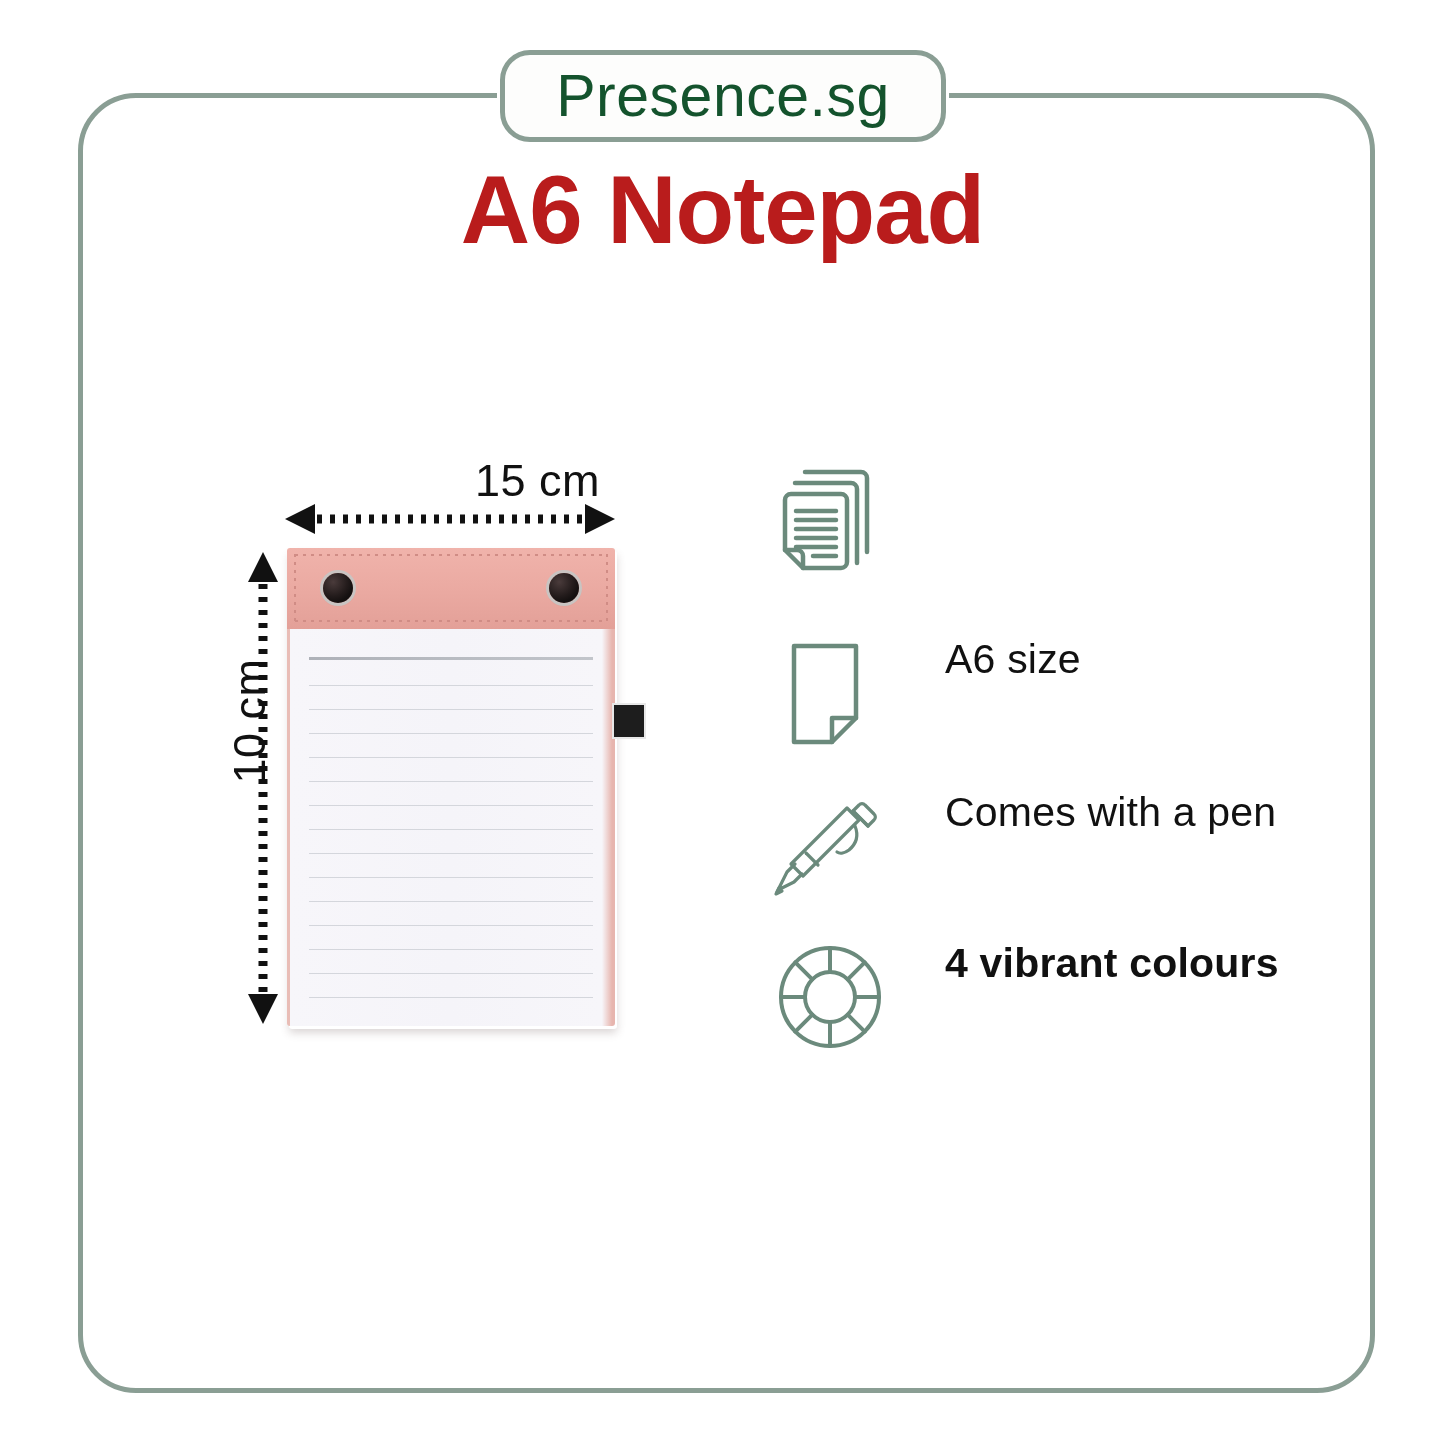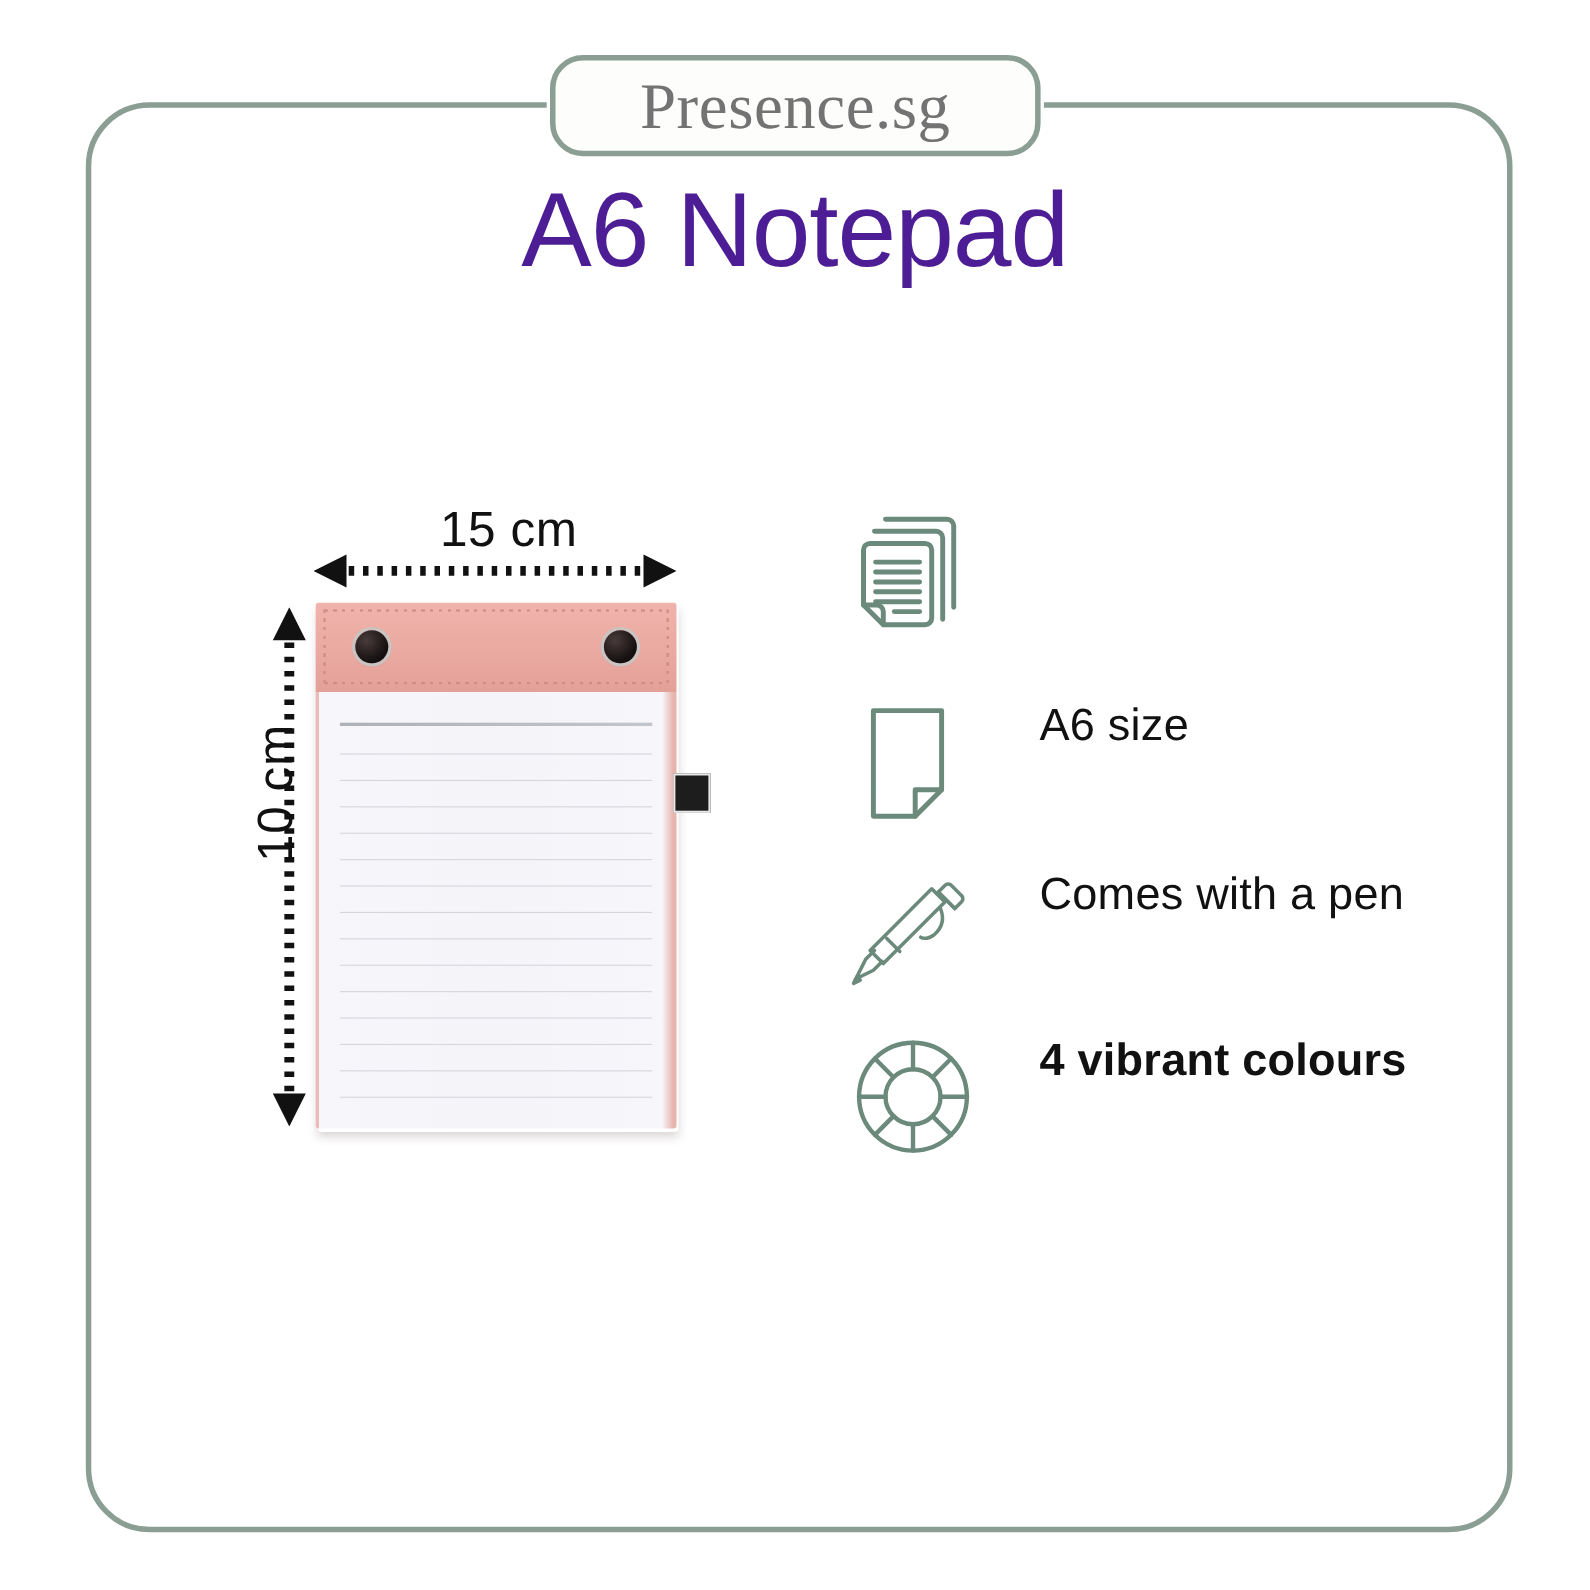--- a/index.html
+++ b/index.html
@@ -46,59 +46,59 @@
     height: 92px;
     border: 5px solid #8a9e94;
     border-radius: 30px;
     background: #fdfdfc;
     box-sizing: border-box;
     display: flex;
     align-items: center;
     justify-content: center;
   }
   #logo-text {
-    font-family: Liberation Serif, serif;
+    font-family: Liberation Sans, sans-serif;
     font-size: 59px;
     font-weight: 400;
-    color: #737373;
+    color: #14532d;
     letter-spacing: 0.5px;
     line-height: 1;
     white-space: nowrap;
   }
 
   
   #page-title {
     position: absolute;
     left: 0;
     top: 155px;
     width: 1445px;
     text-align: center;
     font-size: 96px;
-    font-weight: normal;
-    color: #4c1d95;
+    font-weight: bold;
+    color: #b91c1c;
     letter-spacing: -1px;
     line-height: 1.15;
   }
 
   
   #product-area {
     position: absolute;
     left: 150px;
     top: 440px;
     width: 540px;
     height: 620px;
   }
 
   
   #width-label {
     position: absolute;
     left: 250px;
     top: 15px;
     width: 200px;
-    text-align: left;
+    text-align: right;
     font-size: 45px;
     color: #111111;
     letter-spacing: 0.5px;
   }
   #width-arrow {
     position: absolute;
     left: 135px;
     top: 62px;
     width: 330px;
     height: 34px;

